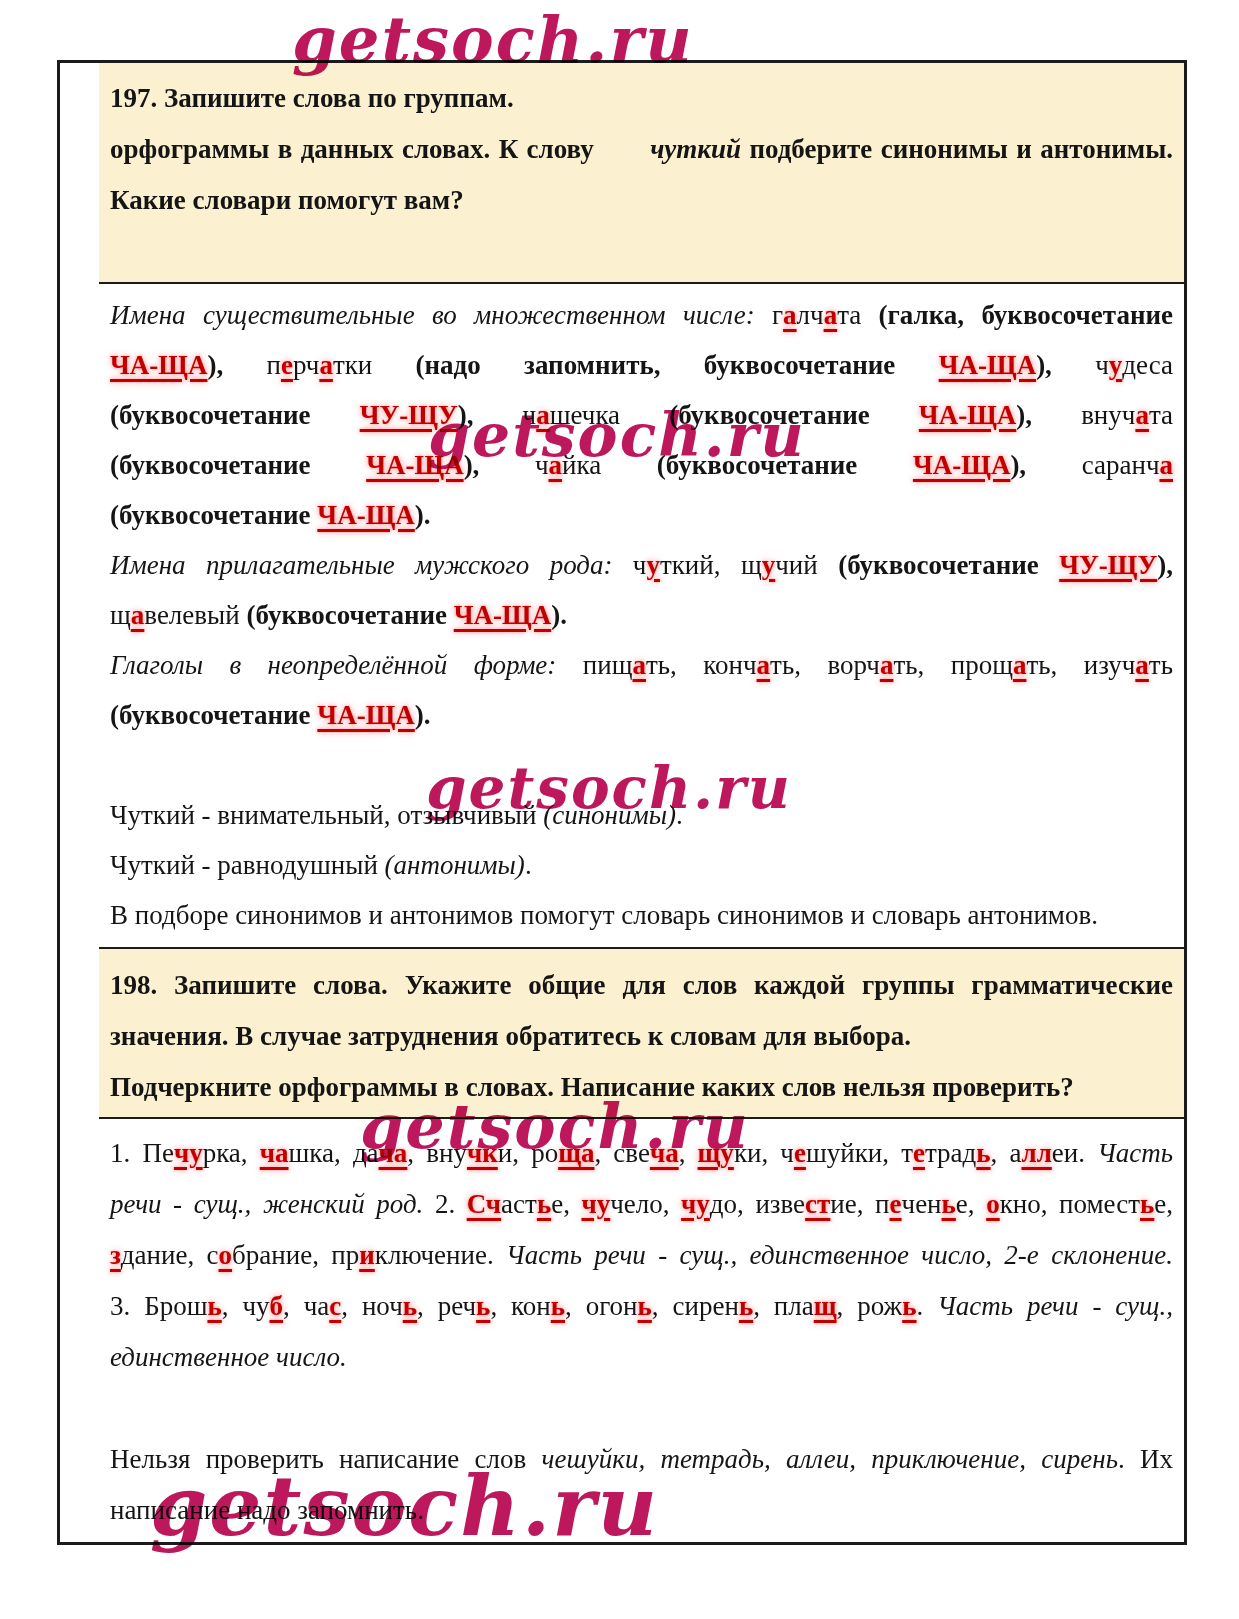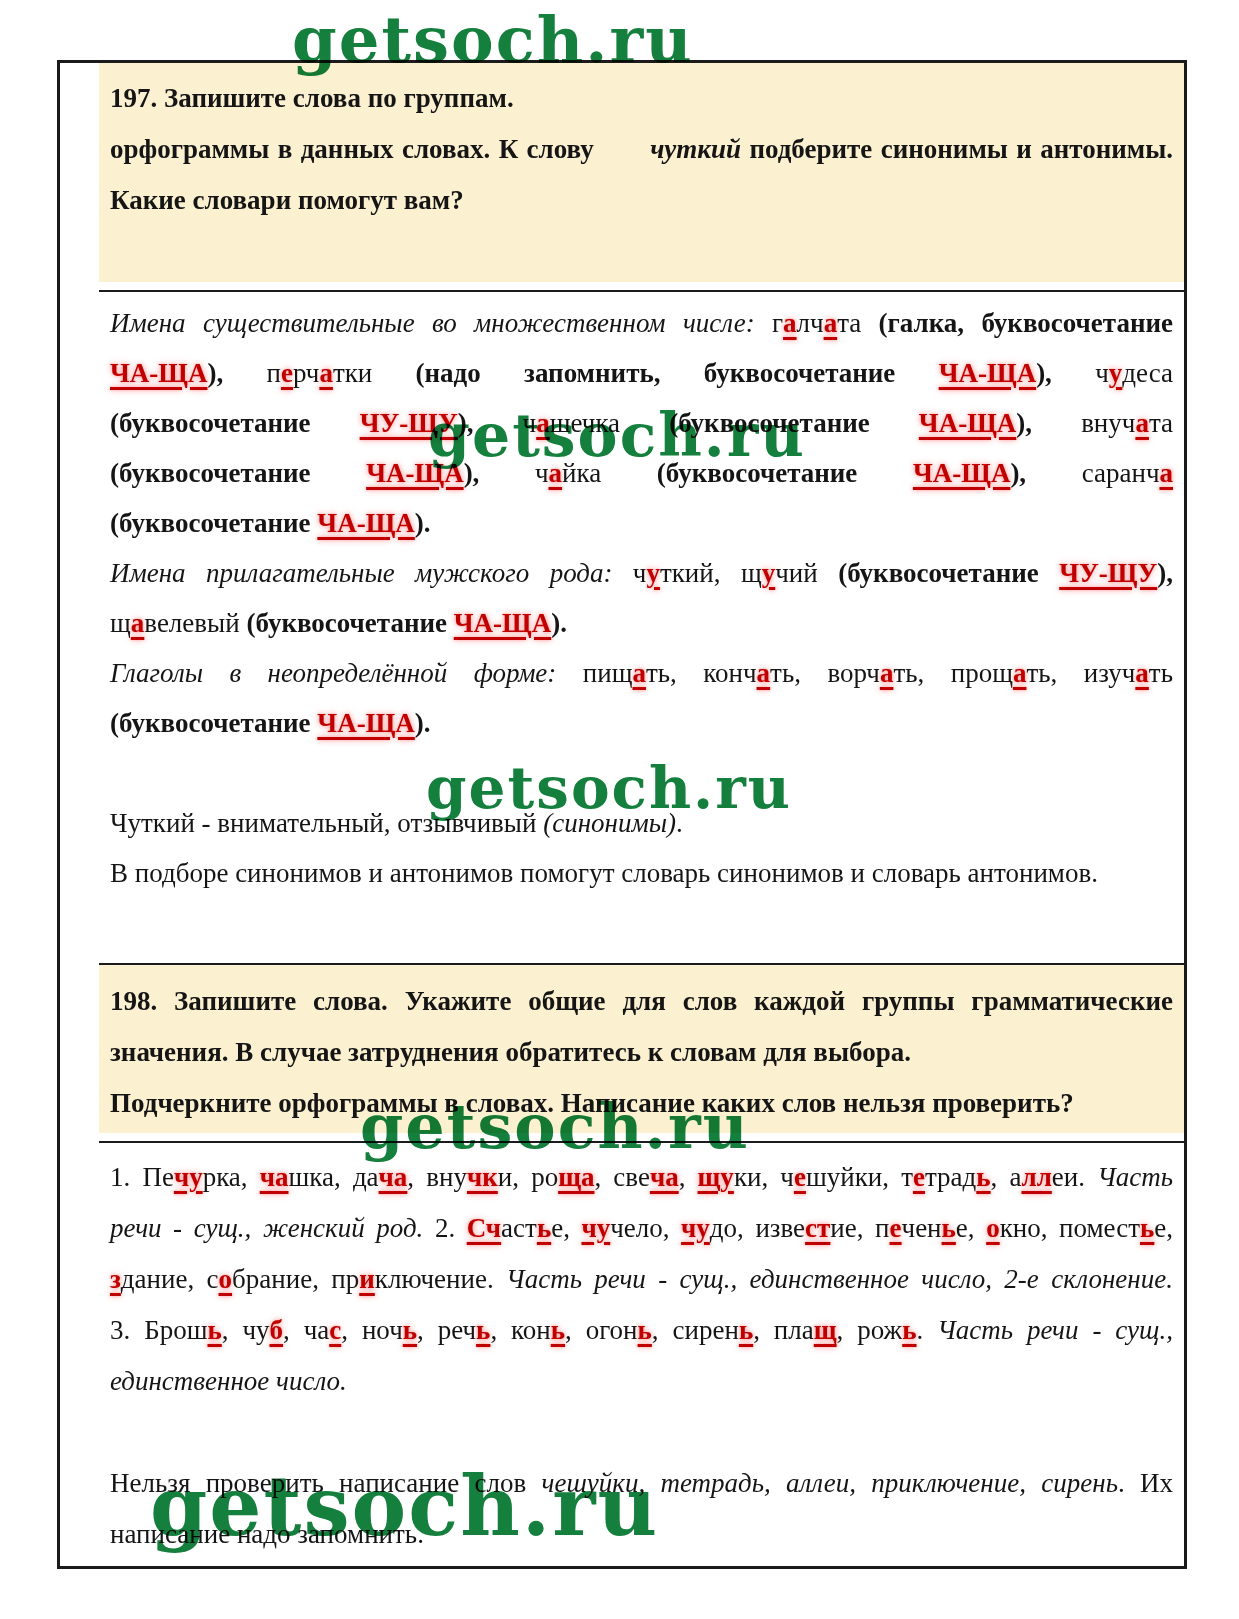--- a/index.html
+++ b/index.html
@@ -22,21 +22,21 @@
     z-index:2;
     padding-left:39px;
   }
   .row{
     box-sizing:border-box;
     padding:8px 11px 0 11px;
     font-size:27px;
     line-height:51px;
     overflow:hidden;
   }
-  .row + .row{border-top:2px solid #1b1b1b;margin-top:8px;}
+  .row + .row{border-top:2px solid #1b1b1b;}
   .row-task{background:#FBF0D0; font-weight:bold;}
   .row-answer{background:#ffffff;}
   .row-task-197{height:219px; padding-top:10px;}
   .row-answer-197{height:665px; line-height:50px; padding-top:6px;}
   .row-task-198{height:170px; padding-top:11px;}
   .row-answer-198{height:425px; padding-top:9px;}
   
   .line{white-space:normal;}
   .line.justify{text-align:justify; text-align-last:justify;}
   .line.left{text-align:left; text-align-last:left;}
@@ -54,26 +54,27 @@
     text-decoration-color:#C00000;
     text-decoration-thickness:2.5px;
     text-underline-offset:5px;
     text-shadow:0 0 6px rgba(255,90,90,.65), 0 0 2px rgba(255,150,150,.6);
   }
   
   .wm{
     position:absolute;
     font-family:"DejaVu Serif","Liberation Serif",serif;
     font-weight:bold;
-    color:#15803d;
+    color:#be185d;
     mix-blend-mode:multiply;
     letter-spacing:2px;
     white-space:nowrap;
     z-index:6;
     pointer-events:none;
+    font-style:italic;
   }
   .wm-1{left:292px; top:2px;    font-size:64px;}
   .wm-2{left:428px; top:400px;  font-size:60px;}
   .wm-3{left:426px; top:754px;  font-size:58px;}
   .wm-4{left:360px; top:1090px; font-size:62px;}
   .wm-5{left:150px; top:1458px; font-size:82px;}
 </style>
 </head>
 <body>
 
@@ -96,20 +97,21 @@
         <div class="line justify"><span class="run-r">ЧА-ЩА</span><span class="run-b">), </span><span class="run-n">п</span><span class="run-r">е</span><span class="run-n">рч</span><span class="run-r">а</span><span class="run-n">тки </span><span class="run-b">(надо запомнить, буквосочетание </span><span class="run-r">ЧА-ЩА</span><span class="run-b">), </span><span class="run-n">ч</span><span class="run-r">у</span><span class="run-n">деса</span></div>
         <div class="line justify"><span class="run-b">(буквосочетание </span><span class="run-r">ЧУ-ЩУ</span><span class="run-b">), </span><span class="run-n">ч</span><span class="run-r">а</span><span class="run-n">шечка </span><span class="run-b">(буквосочетание </span><span class="run-r">ЧА-ЩА</span><span class="run-b">), </span><span class="run-n">внуч</span><span class="run-r">а</span><span class="run-n">та</span></div>
         <div class="line justify"><span class="run-b">(буквосочетание </span><span class="run-r">ЧА-ЩА</span><span class="run-b">), </span><span class="run-n">ч</span><span class="run-r">а</span><span class="run-n">йка </span><span class="run-b">(буквосочетание </span><span class="run-r">ЧА-ЩА</span><span class="run-b">), </span><span class="run-n">саранч</span><span class="run-r">а</span></div>
         <div class="line left"><span class="run-b">(буквосочетание </span><span class="run-r">ЧА-ЩА</span><span class="run-b">).</span></div>
         <div class="line justify"><span class="run-i">Имена прилагательные мужского рода: </span><span class="run-n">ч</span><span class="run-r">у</span><span class="run-n">ткий, щ</span><span class="run-r">у</span><span class="run-n">чий </span><span class="run-b">(буквосочетание </span><span class="run-r">ЧУ-ЩУ</span><span class="run-b">),</span></div>
         <div class="line left"><span class="run-n">щ</span><span class="run-r">а</span><span class="run-n">велевый </span><span class="run-b">(буквосочетание </span><span class="run-r">ЧА-ЩА</span><span class="run-b">).</span></div>
         <div class="line justify"><span class="run-i">Глаголы в неопределённой форме: </span><span class="run-n">пищ</span><span class="run-r">а</span><span class="run-n">ть, конч</span><span class="run-r">а</span><span class="run-n">ть, ворч</span><span class="run-r">а</span><span class="run-n">ть, прощ</span><span class="run-r">а</span><span class="run-n">ть, изуч</span><span class="run-r">а</span><span class="run-n">ть</span></div>
         <div class="line left"><span class="run-b">(буквосочетание </span><span class="run-r">ЧА-ЩА</span><span class="run-b">).</span></div>
         <div class="line blank">&nbsp;</div>
         <div class="line left"><span class="run-n">Чуткий - внимательный, отзывчивый </span><span class="run-i">(синонимы)</span><span class="run-n">.</span></div>
+        <div class="line left"><span class="run-n">Чуткий - равнодушный </span><span class="run-i">(антонимы)</span><span class="run-n">.</span></div>
         <div class="line left"><span class="run-n">В подборе синонимов и антонимов помогут словарь синонимов и словарь антонимов.</span></div>
       </div>
     <div class="row row-task row-task-198">
         <div class="line justify"><span class="run-b">198. Запишите слова. Укажите общие для слов каждой группы грамматические</span></div>
         <div class="line left"><span class="run-b">значения. В случае затруднения обратитесь к словам для выбора.</span></div>
         <div class="line left"><span class="run-b">Подчеркните орфограммы в словах. Написание каких слов нельзя проверить?</span></div>
       </div>
     <div class="row row-answer row-answer-198">
         <div class="line justify"><span class="run-n">1. Пе</span><span class="run-r">чу</span><span class="run-n">рка, </span><span class="run-r">ча</span><span class="run-n">шка, да</span><span class="run-r">ча</span><span class="run-n">, вну</span><span class="run-r">чк</span><span class="run-n">и, ро</span><span class="run-r">ща</span><span class="run-n">, све</span><span class="run-r">ча</span><span class="run-n">, </span><span class="run-r">щу</span><span class="run-n">ки, ч</span><span class="run-r">е</span><span class="run-n">шуйки, т</span><span class="run-r">е</span><span class="run-n">трад</span><span class="run-r">ь</span><span class="run-n">, а</span><span class="run-r">лл</span><span class="run-n">еи. </span><span class="run-i">Часть</span></div>
         <div class="line justify"><span class="run-i">речи - сущ., женский род. </span><span class="run-n">2. </span><span class="run-r">Сч</span><span class="run-n">аст</span><span class="run-r">ь</span><span class="run-n">е, </span><span class="run-r">чу</span><span class="run-n">чело, </span><span class="run-r">чу</span><span class="run-n">до, изве</span><span class="run-r">ст</span><span class="run-n">ие, п</span><span class="run-r">е</span><span class="run-n">чен</span><span class="run-r">ь</span><span class="run-n">е, </span><span class="run-r">о</span><span class="run-n">кно, помест</span><span class="run-r">ь</span><span class="run-n">е,</span></div>

